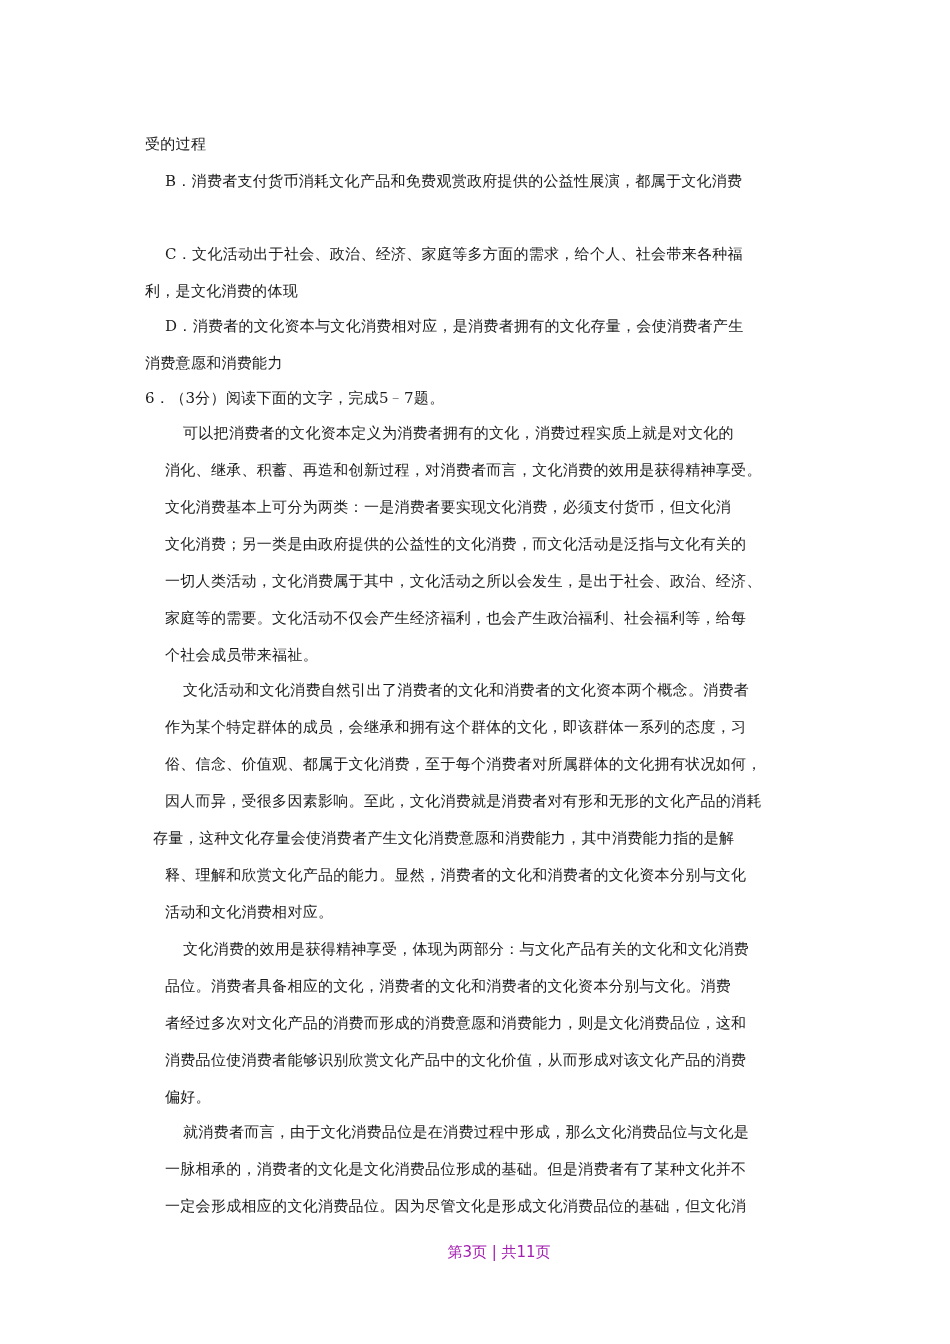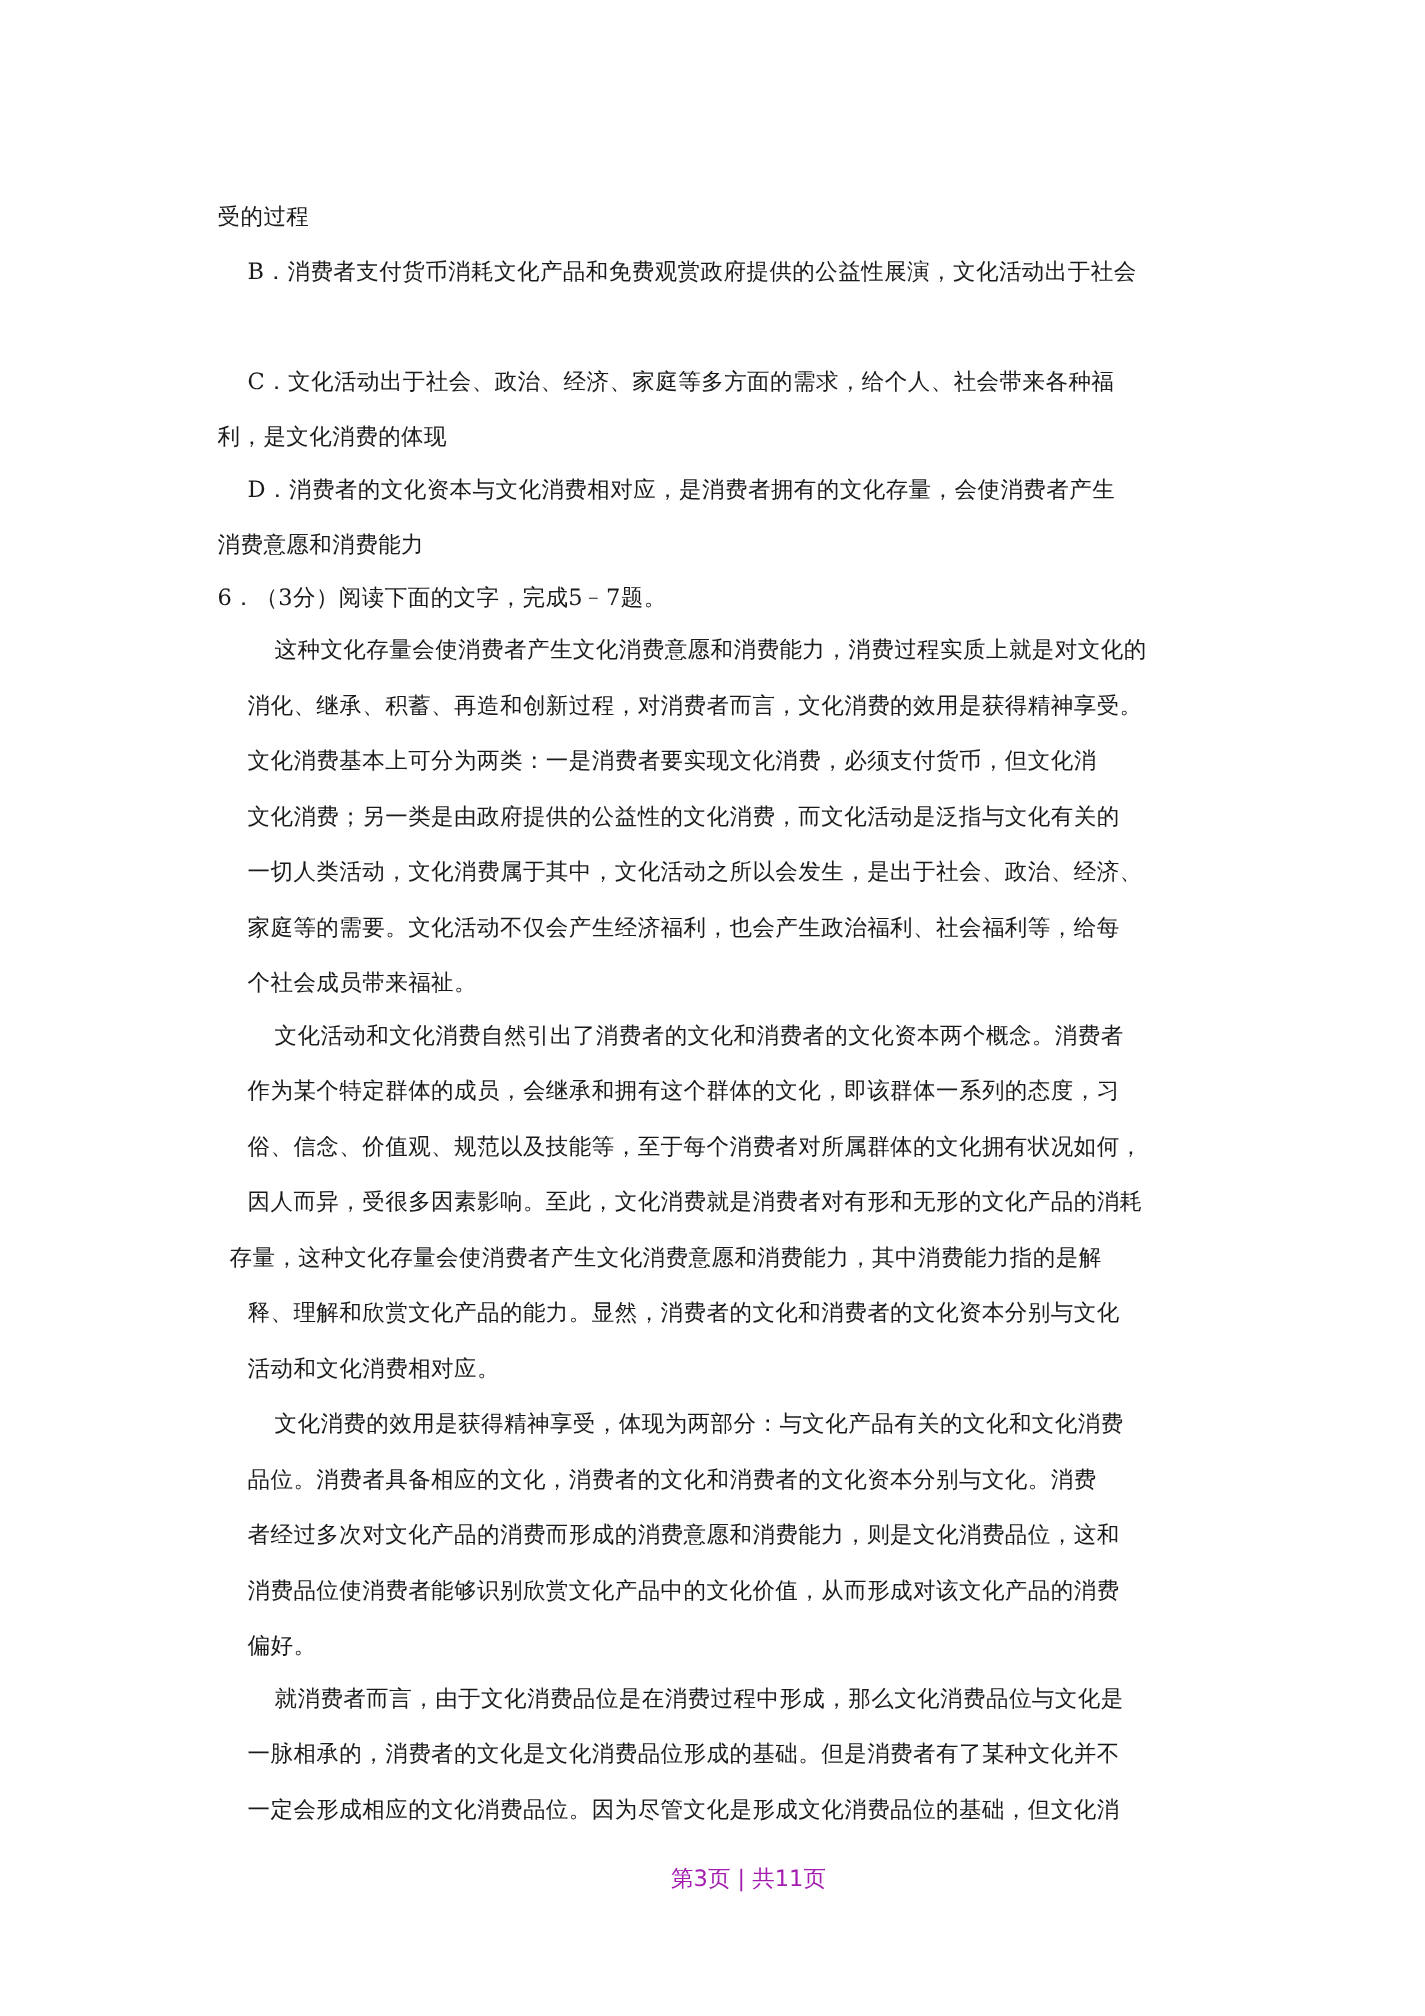--- a/index.html
+++ b/index.html
@@ -16,41 +16,41 @@
   .footer {
     position: absolute; left: 0; width: 950px; top: 1243px; text-align: center;
     font-family: "DejaVu Sans", "Liberation Sans", sans-serif; font-size: 15px; color: #a21caf; padding-left: 24px;
   }
 </style>
 </head>
 <body>
 
 <div>
   <div class="line" style="left:145px;top:118px">受的过程</div>
-  <div class="line" style="left:165px;top:155px">B．消费者支付货币消耗文化产品和免费观赏政府提供的公益性展演，文化活动出于社会</div>
+  <div class="line" style="left:165px;top:155px">B．消费者支付货币消耗文化产品和免费观赏政府提供的公益性展演，都属于文化消费</div>
 
   <div class="line" style="left:165px;top:228px">C．文化活动出于社会、政治、经济、家庭等多方面的需求，给个人、社会带来各种福</div>
   <div class="line" style="left:145px;top:265px">利，是文化消费的体现</div>
 
   <div class="line" style="left:165px;top:300px">D．消费者的文化资本与文化消费相对应，是消费者拥有的文化存量，会使消费者产生</div>
   <div class="line" style="left:145px;top:337px">消费意愿和消费能力</div>
 
   <div class="line" style="left:145px;top:372px">6．（3分）阅读下面的文字，完成5﹣7题。</div>
 
-  <div class="line" style="left:183px;top:407px">这种文化存量会使消费者产生文化消费意愿和消费能力，消费过程实质上就是对文化的</div>
+  <div class="line" style="left:183px;top:407px">可以把消费者的文化资本定义为消费者拥有的文化，消费过程实质上就是对文化的</div>
   <div class="line" style="left:165px;top:444px">消化、继承、积蓄、再造和创新过程，对消费者而言，文化消费的效用是获得精神享受。</div>
   <div class="line" style="left:165px;top:481px">文化消费基本上可分为两类：一是消费者要实现文化消费，必须支付货币，但文化消</div>
   <div class="line" style="left:165px;top:518px">文化消费；另一类是由政府提供的公益性的文化消费，而文化活动是泛指与文化有关的</div>
   <div class="line" style="left:165px;top:555px">一切人类活动，文化消费属于其中，文化活动之所以会发生，是出于社会、政治、经济、</div>
   <div class="line" style="left:165px;top:592px">家庭等的需要。文化活动不仅会产生经济福利，也会产生政治福利、社会福利等，给每</div>
   <div class="line" style="left:165px;top:629px">个社会成员带来福祉。</div>
 
   <div class="line" style="left:183px;top:664px">文化活动和文化消费自然引出了消费者的文化和消费者的文化资本两个概念。消费者</div>
   <div class="line" style="left:165px;top:701px">作为某个特定群体的成员，会继承和拥有这个群体的文化，即该群体一系列的态度，习</div>
-  <div class="line" style="left:165px;top:738px">俗、信念、价值观、规范以及技能等，至于每个消费者对所属群体的文化拥有状况如何，</div>
+  <div class="line" style="left:165px;top:738px">俗、信念、价值观、都属于文化消费，至于每个消费者对所属群体的文化拥有状况如何，</div>
   <div class="line" style="left:165px;top:775px">因人而异，受很多因素影响。至此，文化消费就是消费者对有形和无形的文化产品的消耗</div>
   <div class="line" style="left:153px;top:812px">存量，这种文化存量会使消费者产生文化消费意愿和消费能力，其中消费能力指的是解</div>
   <div class="line" style="left:165px;top:849px">释、理解和欣赏文化产品的能力。显然，消费者的文化和消费者的文化资本分别与文化</div>
   <div class="line" style="left:165px;top:886px">活动和文化消费相对应。</div>
 
   <div class="line" style="left:183px;top:923px">文化消费的效用是获得精神享受，体现为两部分：与文化产品有关的文化和文化消费</div>
   <div class="line" style="left:165px;top:960px">品位。消费者具备相应的文化，消费者的文化和消费者的文化资本分别与文化。消费</div>
   <div class="line" style="left:165px;top:997px">者经过多次对文化产品的消费而形成的消费意愿和消费能力，则是文化消费品位，这和</div>
   <div class="line" style="left:165px;top:1034px">消费品位使消费者能够识别欣赏文化产品中的文化价值，从而形成对该文化产品的消费</div>
   <div class="line" style="left:165px;top:1071px">偏好。</div>

